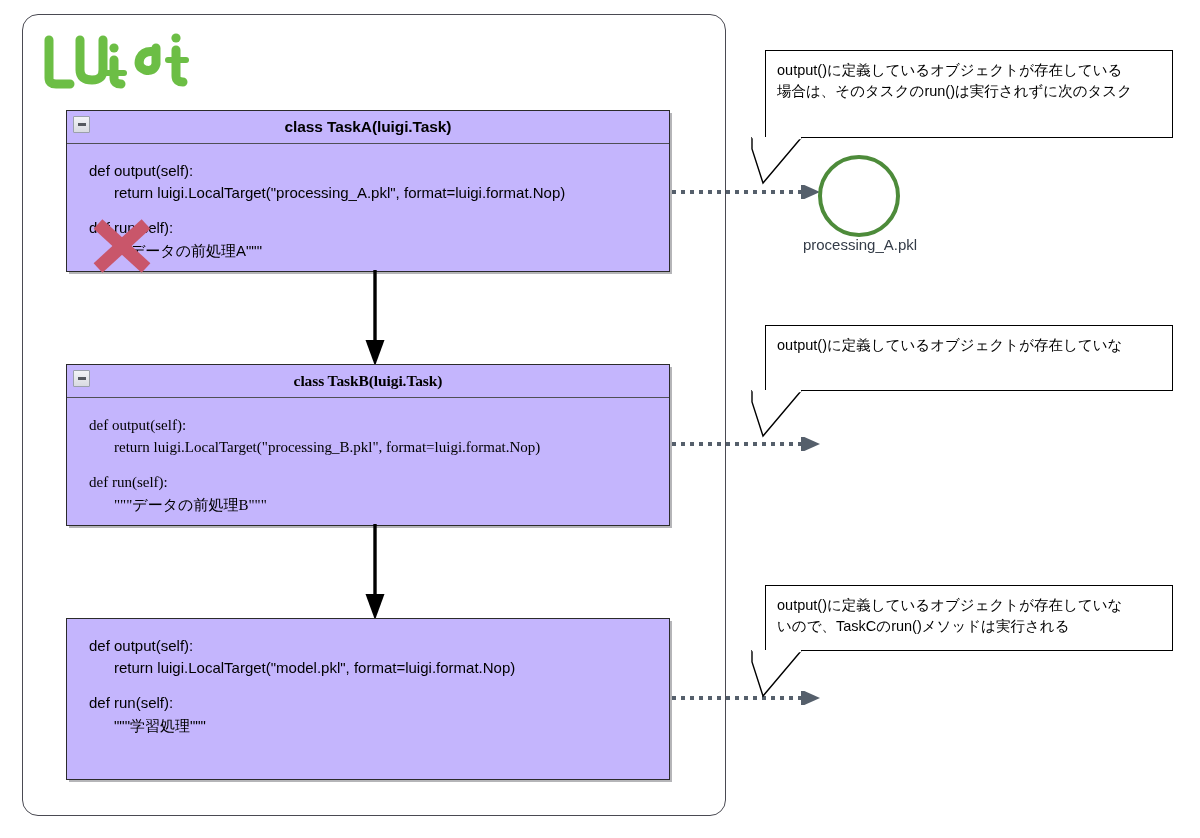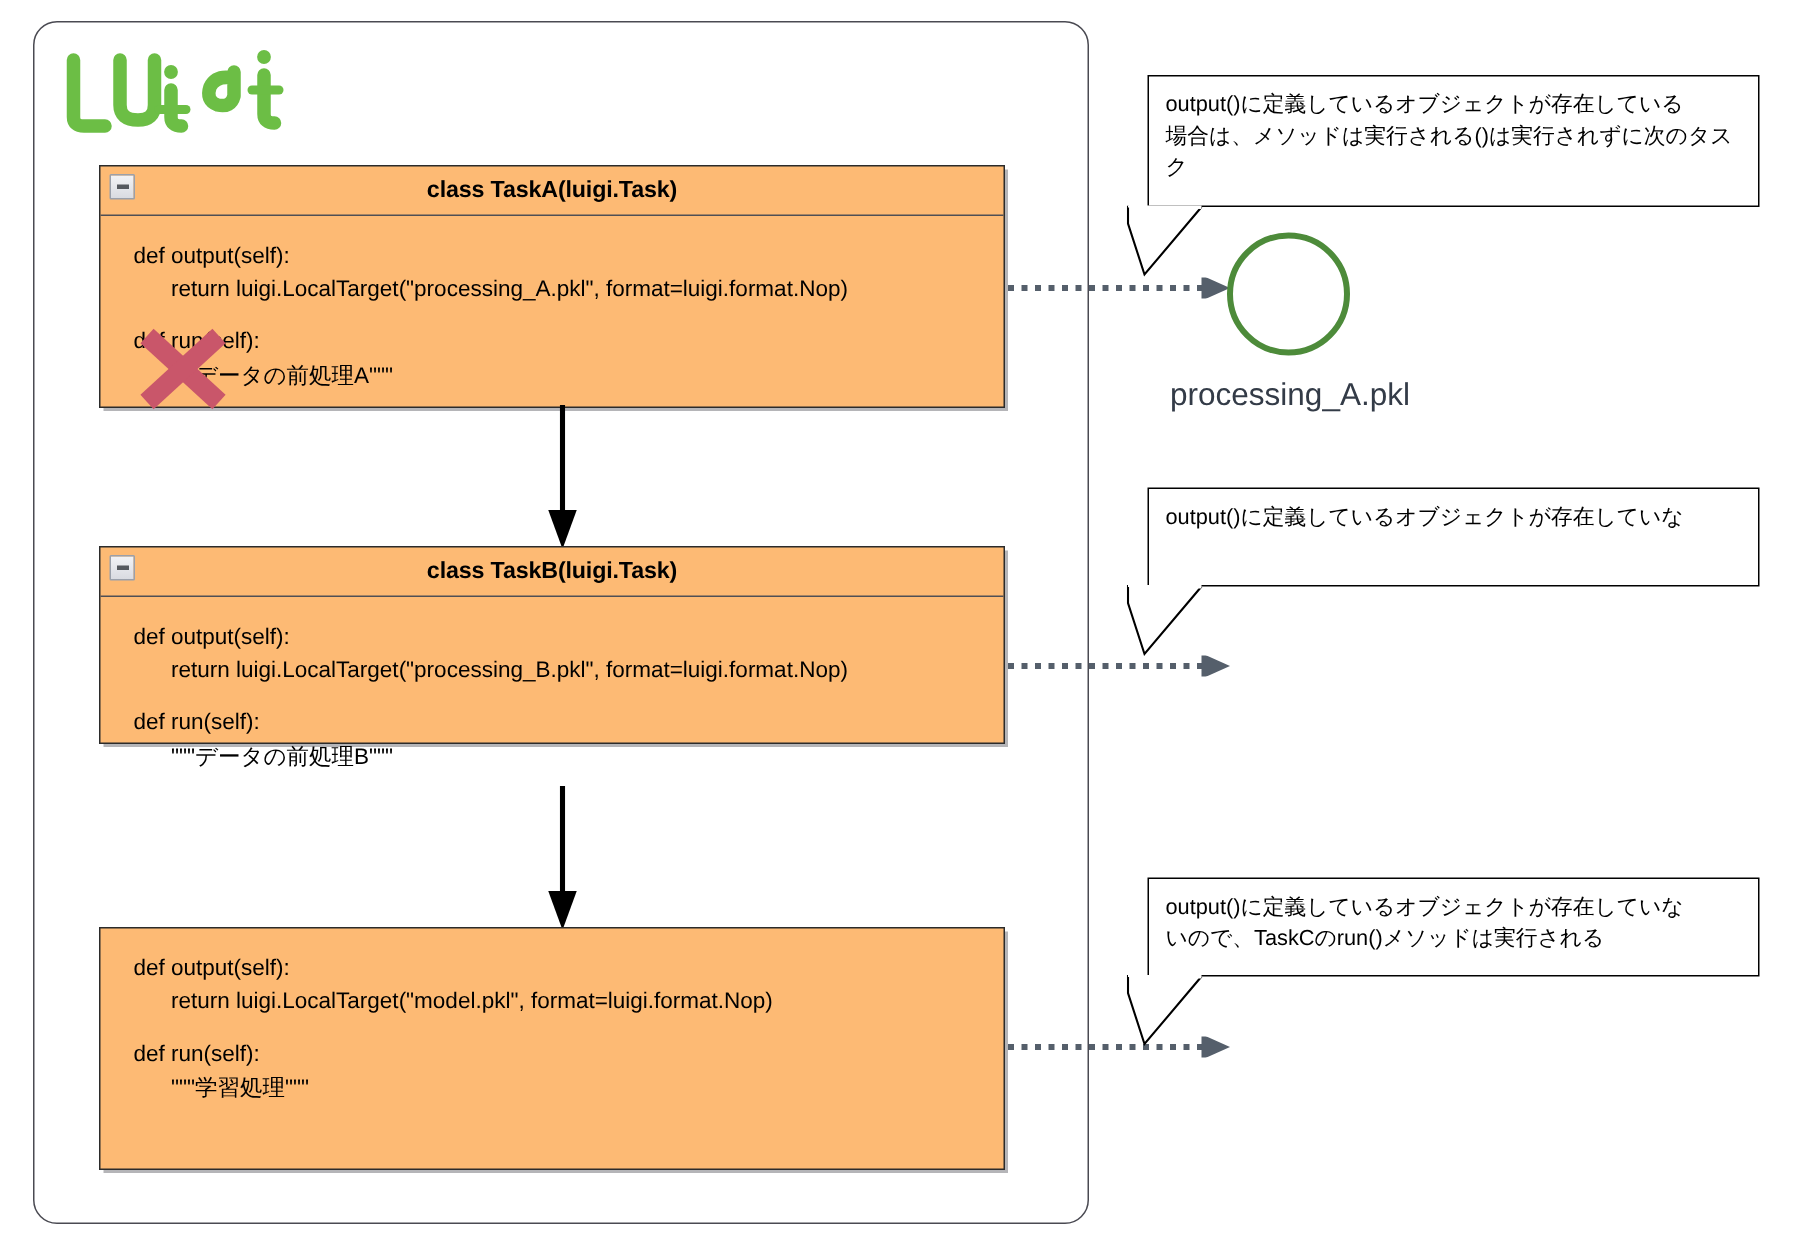--- a/index.html
+++ b/index.html
@@ -35,21 +35,21 @@
     left: 40px;
     top: 26px;
     width: 150px;
     height: 72px;
   }
 
   
   .task-box {
     position: absolute;
     width: 604px;
-    background: #fdba74;
+    background: #c4b5fd;
     border: 1.3px solid #2b2b2b;
     box-sizing: border-box;
     box-shadow: 2.5px 2.5px 0 -0.5px rgba(120,120,125,0.55);
   }
   .task-header {
     position: relative;
     height: 32px;
     border-bottom: 1.6px solid #4f4f55;
     display: flex;
     align-items: center;
@@ -155,24 +155,24 @@
     width: 82px;
     height: 82px;
     border: 4px solid #4d8b3a;
     border-radius: 50%;
     box-sizing: border-box;
     background: transparent;
   }
   #target-label-a {
     position: absolute;
     left: 760px;
-    top: 252px;
+    top: 236px;
     width: 200px;
     text-align: center;
-    font-size: 21px;
+    font-size: 15px;
     color: #333b47;
   }
 </style>
 </head>
 <body>
 
 <div id="luigi-container"></div>
 
 <div id="luigi-logo">
   <svg width="150" height="72" viewBox="0 0 150 72">
@@ -221,21 +221,21 @@
   </div>
 </div>
 
 <div class="flow-arrow" style="top:270px; height:98px;">
   <svg width="22" height="98" viewBox="0 0 22 98">
     <line x1="11" y1="0" x2="11" y2="76" stroke="#000" stroke-width="3.4"></line>
     <polygon points="11,96 1.5,70 20.5,70" fill="#000"></polygon>
   </svg>
 </div>
 
-<div class="task-box" id="task-b" style="left:66px; top:364px; height:132px;">
+<div class="task-box" id="task-b" style="left:66px; top:364px; height:162px;font-family:Liberation Serif, serif;">
   <div class="task-header">
     <div class="collapse-btn"></div>
     <div class="task-title">class TaskB(luigi.Task)</div>
   </div>
   <div class="task-body">
     <div class="code-line">def output(self):</div>
     <div class="code-line code-indent">return luigi.LocalTarget("processing_B.pkl", format=luigi.format.Nop)</div>
     <div class="code-gap"></div>
     <div class="code-line">def run(self):</div>
     <div class="code-line code-indent">"""データの前処理B"""</div>
@@ -281,21 +281,21 @@
 </div>
 
 <div id="output-target-a">
   <div class="circle"></div>
 </div>
 <div id="target-label-a">processing_A.pkl</div>
 
 <div class="callout" style="left:745px; top:50px; width:428px;">
   <div class="callout-box" style="height:88px;">
     <div>output()に定義しているオブジェクトが存在している</div>
-    <div>場合は、メソッドは実行される()は実行されずに次のタスク</div>
+    <div>場合は、そのタスクのrun()は実行されずに次のタスク</div>
   </div>
   <div class="callout-tail">
     <svg width="60" height="48" viewBox="0 0 60 48">
       <path d="M1 0 L1 12 L12 46 L50 1" fill="#fff" stroke="#000" stroke-width="1.4" stroke-linejoin="miter"></path>
       <path d="M1 0 L50 1" stroke="#fff" stroke-width="2.6"></path>
     </svg>
   </div>
 </div>
 
 <div class="callout" style="left:745px; top:325px; width:428px;">

